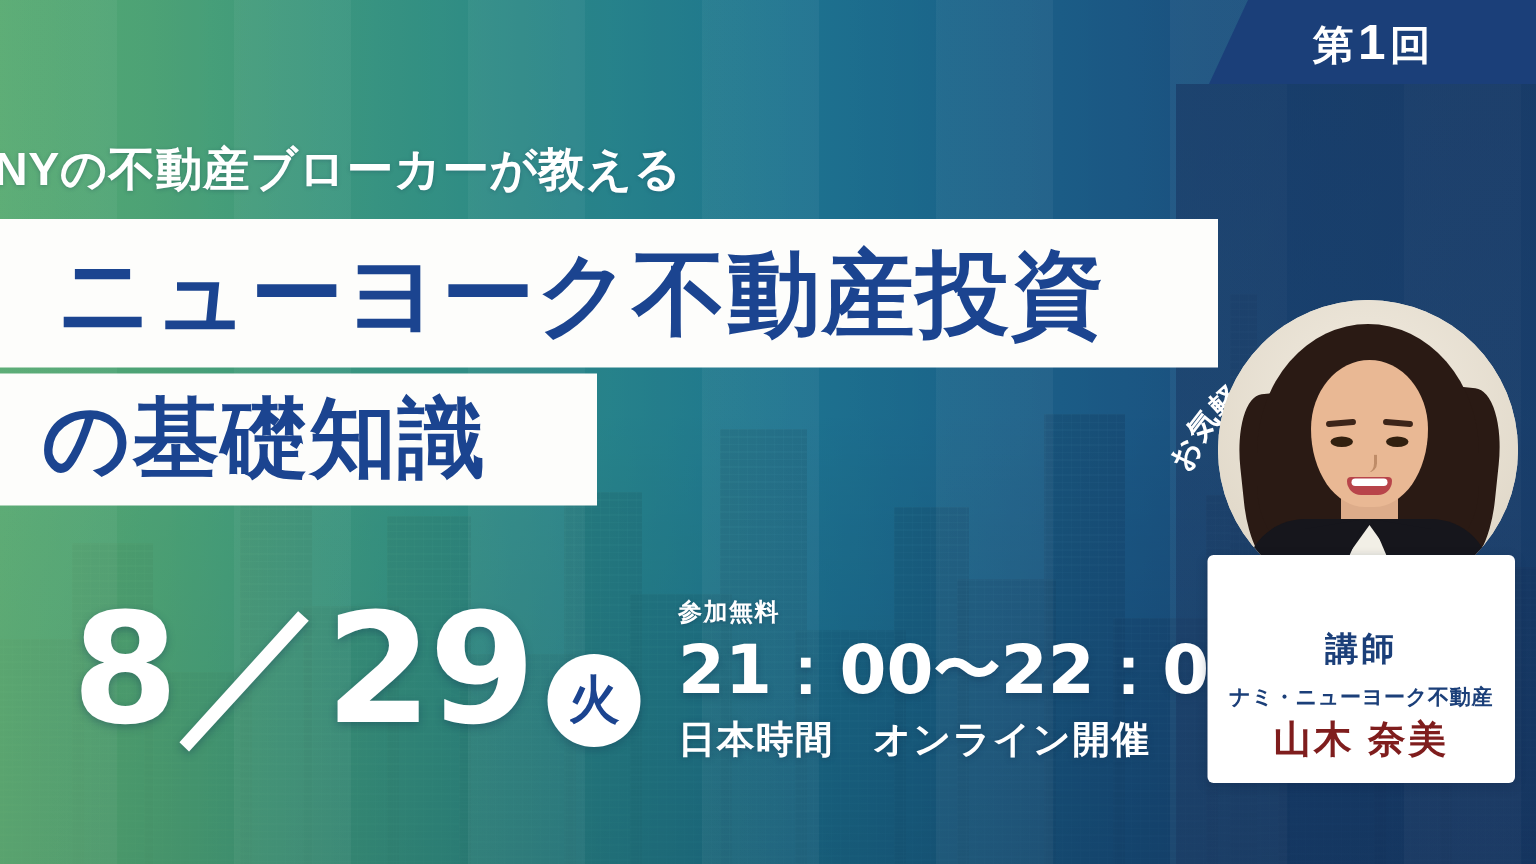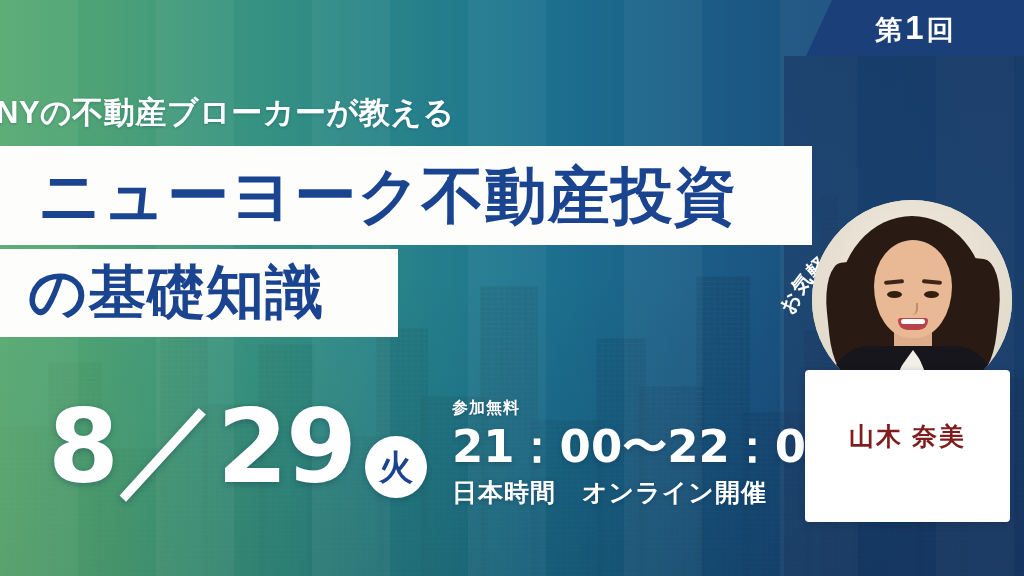--- a/index.html
+++ b/index.html
@@ -273,16 +273,18 @@
       <div class="p-eye l"></div>
         <div class="p-eye r"></div>
       <div class="p-nose"></div>
       <div class="p-mouth">
           <div class="p-teeth"></div>
         </div>
     </div>
   </div>
 
   <div class="card">
+    <div class="role">講師</div>
+    <div class="org">ナミ・ニューヨーク不動産</div>
     <div class="nm">山木 奈美</div>
   </div>
 
 </div>
 
 </body></html>

